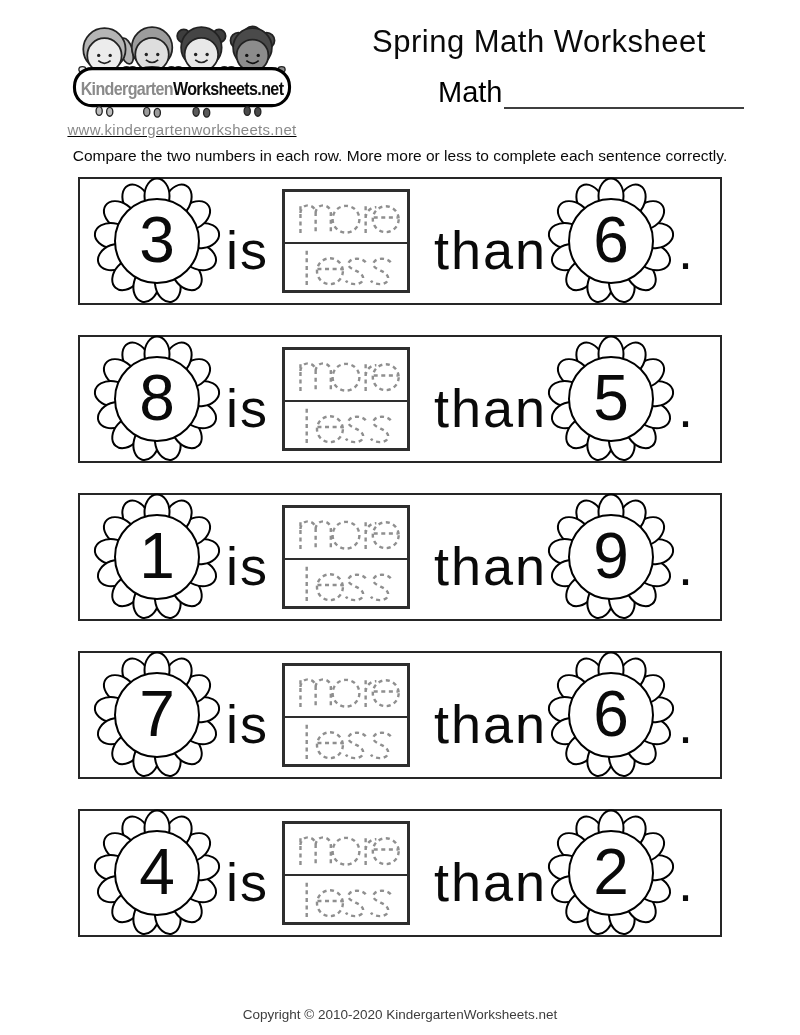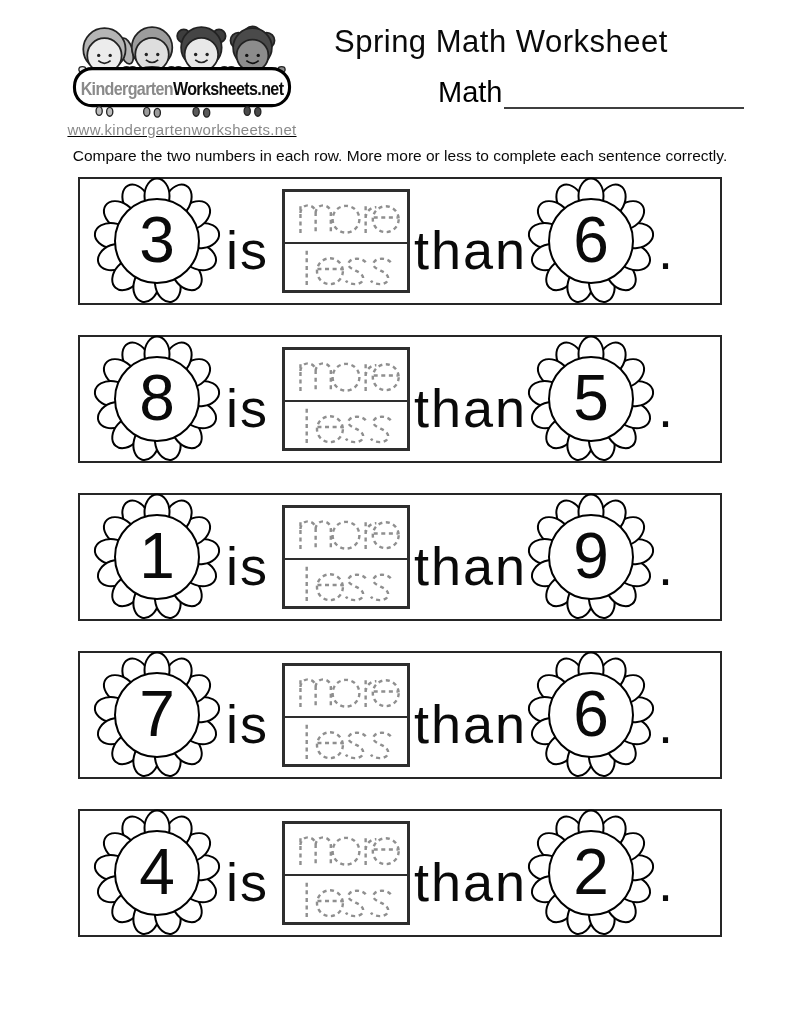--- a/index.html
+++ b/index.html
@@ -14,21 +14,21 @@
     overflow: hidden;
   }
 
   
   header { display: flex; padding: 14px 56px 0 56px; }
   .logo-block { width: 252px; flex: 0 0 252px; text-decoration: underline; }
   .logo-svg { display: block; width: 252px; height: 104px; }
   .website { width: 252px; text-align: center; font-size: 15px; color: #8a8a8a; margin-top: 3px; letter-spacing: 0.3px; }
 
   .title-block { flex: 1; margin-left: 26px; padding-top: 10px; display: flex; flex-direction: column; }
-  .title { font-size: 31px; font-weight: 400; letter-spacing: 0.5px; color: #0a0a0a; }
+  .title { font-size: 31px; font-weight: 400; letter-spacing: 0.5px; color: #0a0a0a; text-align: center; }
   .subtitle { font-size: 23px; font-weight: 700; margin-top: 9px; letter-spacing: 0.5px; color: #111; }
   .name-row { display: flex; align-items: flex-end; margin: 15px 0 0 104px; font-size: 29px; }
   .name-line { flex: 1; border-bottom: 2.5px solid #3f3f3f; margin-left: 2px; height: 34px; }
 
   
   .instructions { text-align: center; font-size: 15.5px; margin-top: 9px; color: #0a0a0a; }
 
   
   .rows { margin: 12px 78px 0 78px; }
   .row {
@@ -58,21 +58,21 @@
     background: #fff;
     border: 2.5px solid #000;
     border-radius: 50%;
     display: flex; align-items: center; justify-content: center;
     z-index: 1;
   }
   .num { font-size: 64px; line-height: 1; transform: translateY(-1px); color: #0a0a0a; }
 
   .sent { display: inline-block; font-size: 54px; line-height: 1; letter-spacing: 2px; transform: translateY(9px); color: #0a0a0a; }
   .word-is   { margin-left: 7px; }
-  .word-than { margin-left: 4px; }
+  .word-than { margin-left: 24px; }
   .period    { margin-left: 5px; letter-spacing: 0; }
 
   .mlbox {
     margin-left: 13px;
     width: 128px; height: 104px;
     border: 3px solid #2e2e2e;
     background: #fff;
     display: flex; flex-direction: column;
     flex: 0 0 128px;
   }
@@ -484,15 +484,16 @@
           <div class="petal" style="transform: translate(-50%, -50%) rotate(0deg) translateY(-45px);"></div>
         <div class="fcenter">
             <span class="num">2</span>
           </div>
       </div>
       <span class="sent period">.</span>
     </div>
   </main>
 
   <footer>
+    <div>Copyright © 2010-2020 KindergartenWorksheets.net</div>
   </footer>
 
 </div>
 
 </body></html>

